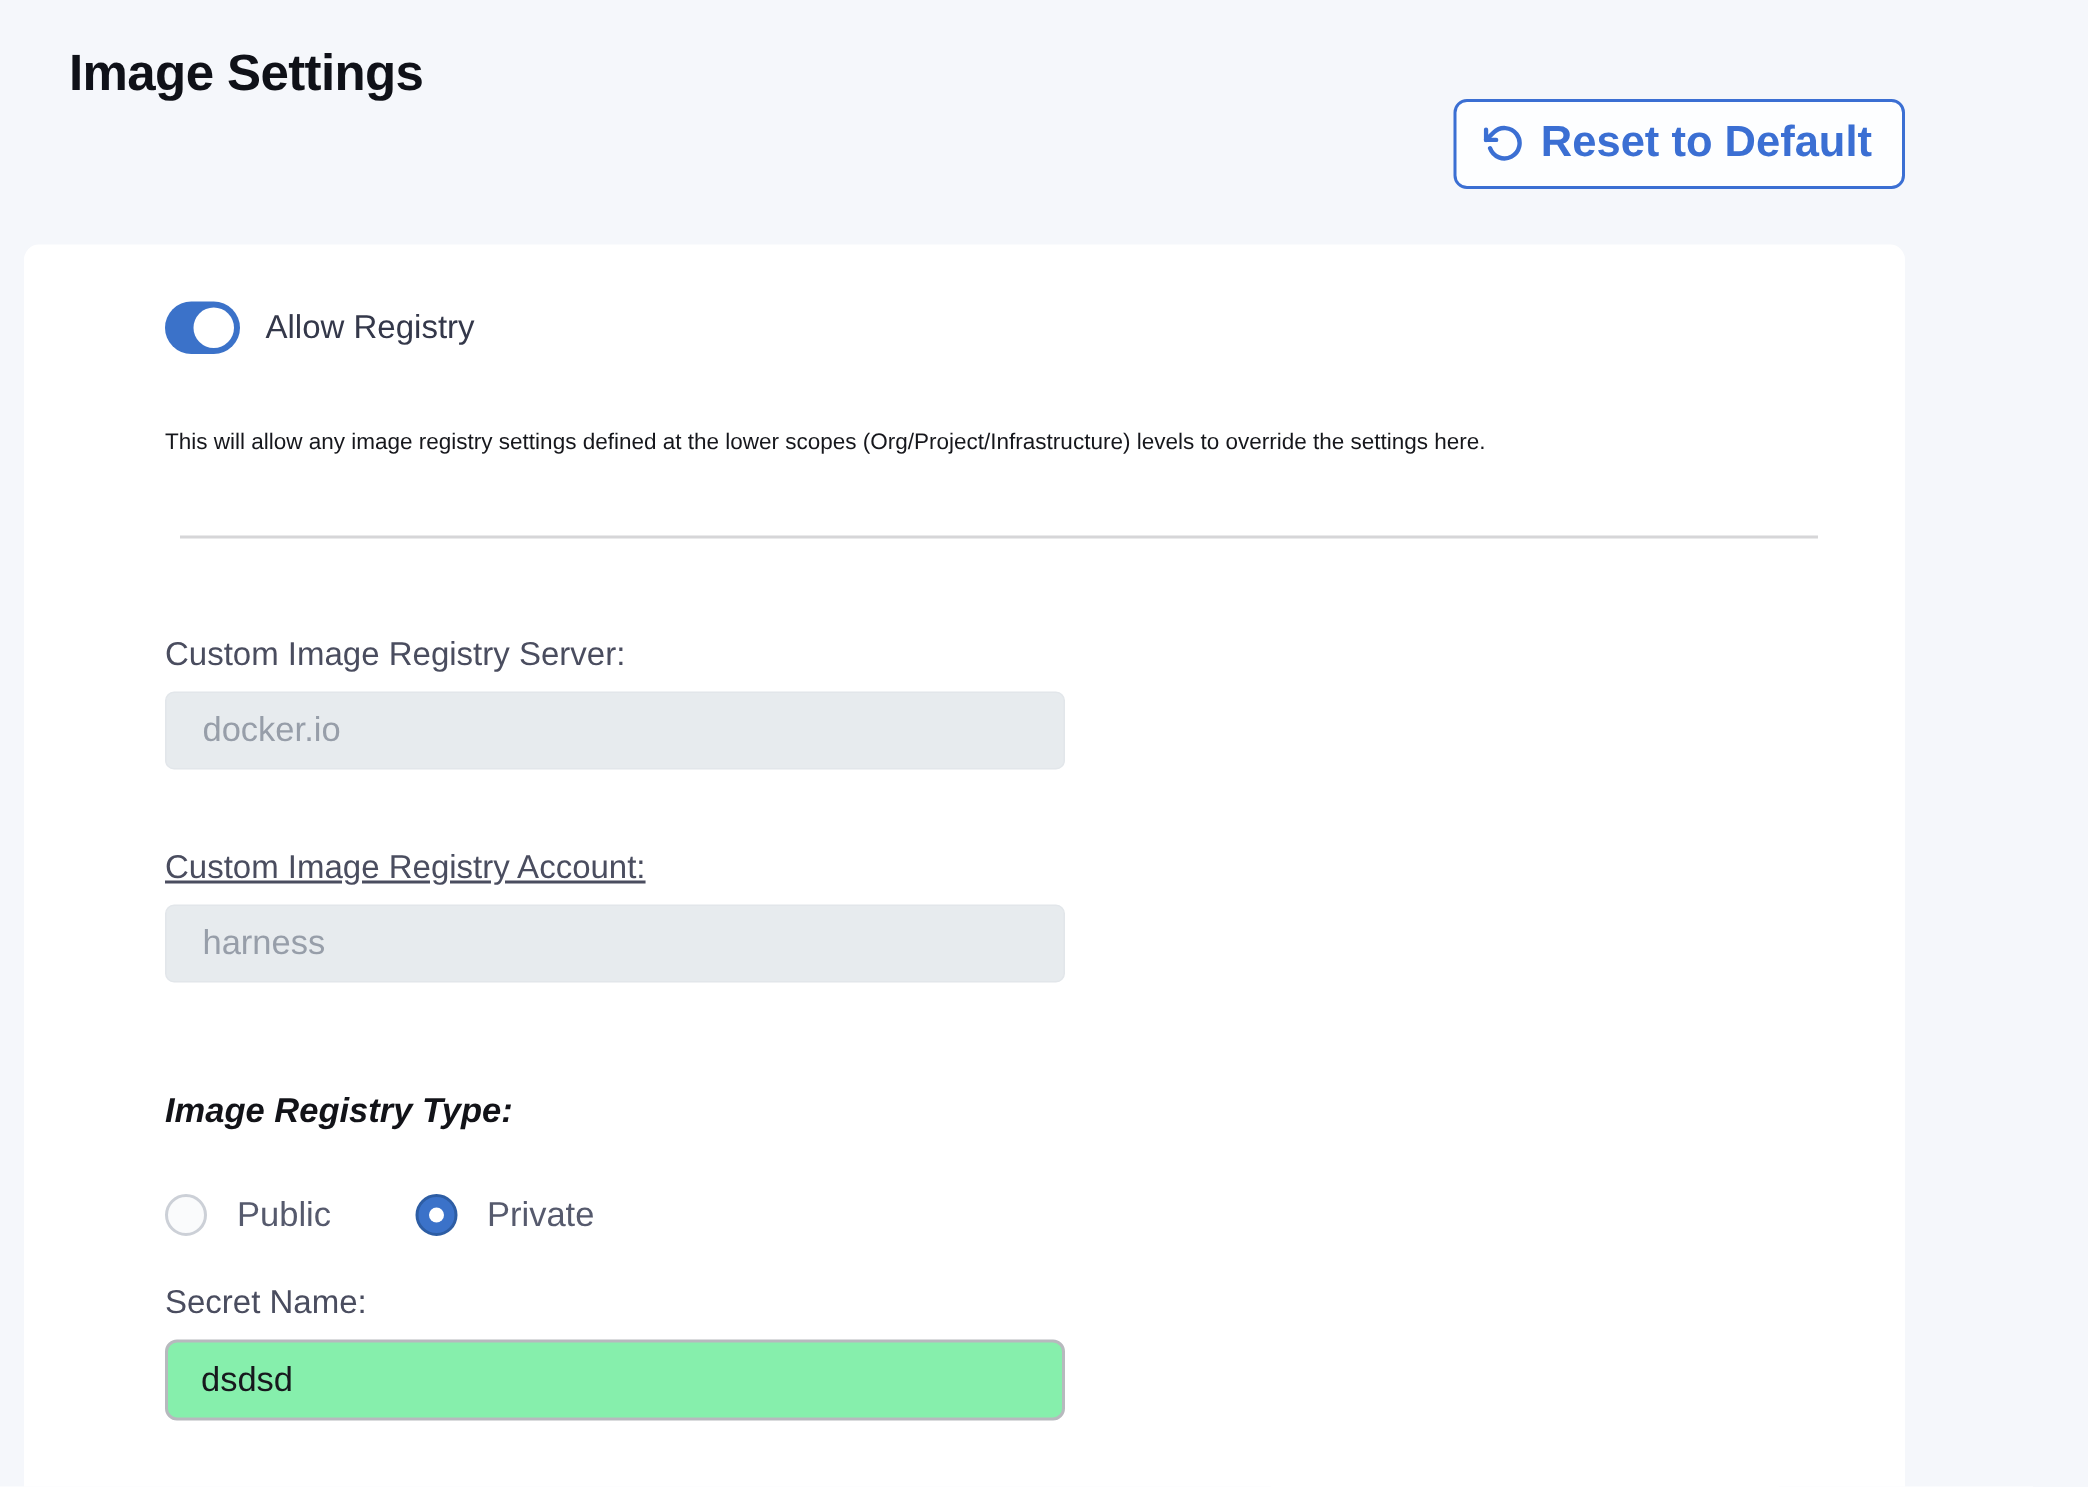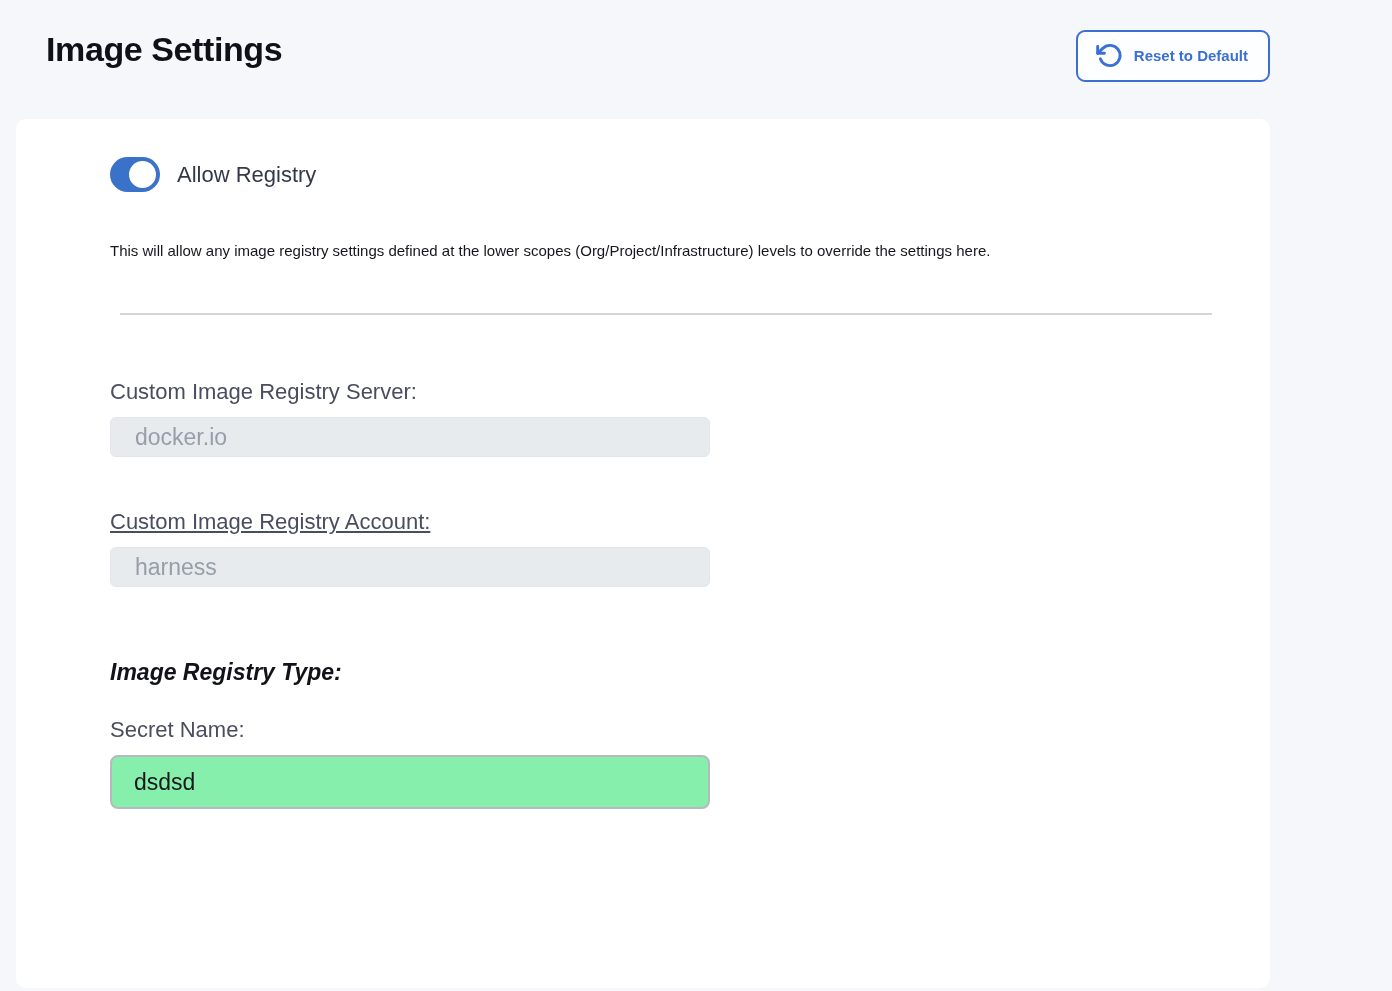--- a/index.html
+++ b/index.html
@@ -29,25 +29,26 @@
   }
   .reset-btn {
     display: inline-flex;
     align-items: center;
     gap: 11px;
     background: #fdfeff;
     border: 2px solid #3b6fd3;
     border-radius: 9px;
     color: #3b6fd3;
     font-family: "Liberation Sans", sans-serif;
-    font-size: 15px;
+    font-size: 29px;
     font-weight: 700;
     padding: 10px 20px 11px 18px;
     cursor: pointer;
     line-height: 1.2;
+    margin-top: 36px;
   }
   .reset-btn svg { display: block; }
 
   
   .card {
     margin: 37px 122px 0 16px;
     background: #ffffff;
     border-radius: 10px;
     height: 869px;
     padding: 38px 0 0 94px;
@@ -95,21 +96,21 @@
     font-size: 22px;
     color: #4a4d5f;
   }
   .field-label.tight { margin-top: 52px; text-decoration: underline; }
   .field-label.small-gap { margin-top: 31px; }
 
   .text-input {
     display: block;
     margin-top: 12px;
     width: 600px;
-    height: 40px;
+    height: 52px;
     border-radius: 6px;
     padding: 0 24px;
     font-family: "Liberation Sans", sans-serif;
     font-size: 23px;
   }
   .text-input.disabled {
     background: #e7ebee;
     border: 1px solid #e2e6ea;
     color: #979ea9;
   }
@@ -193,17 +194,27 @@
   <div class="divider"></div>
 
   <div class="field-label">Custom Image Registry Server:</div>
   <input class="text-input disabled" type="text" disabled="" placeholder="docker.io" style="">
 
   <div class="field-label tight">Custom Image Registry Account:</div>
   <input class="text-input disabled" type="text" disabled="" placeholder="harness" style="">
 
   <div class="type-label">Image Registry Type:</div>
 
+  <div class="radio-row">
+    <div class="radio-item" role="radio" aria-checked="false">
+      <span class="radio unselected"></span>
+      <span class="radio-label">Public</span>
+    </div>
+    <div class="radio-item" role="radio" aria-checked="true">
+      <span class="radio selected"></span>
+      <span class="radio-label">Private</span>
+    </div>
+  </div>
 
   <div class="field-label small-gap">Secret Name:</div>
   <input class="text-input editable" type="text" value="dsdsd" style="">
 
 </div>
 
 </body></html>

